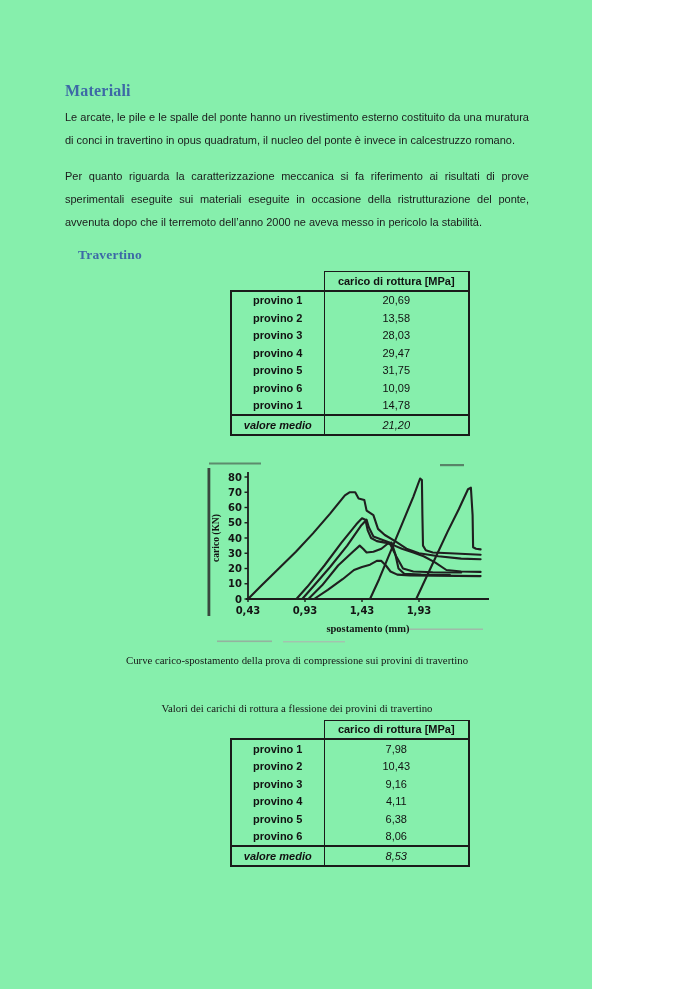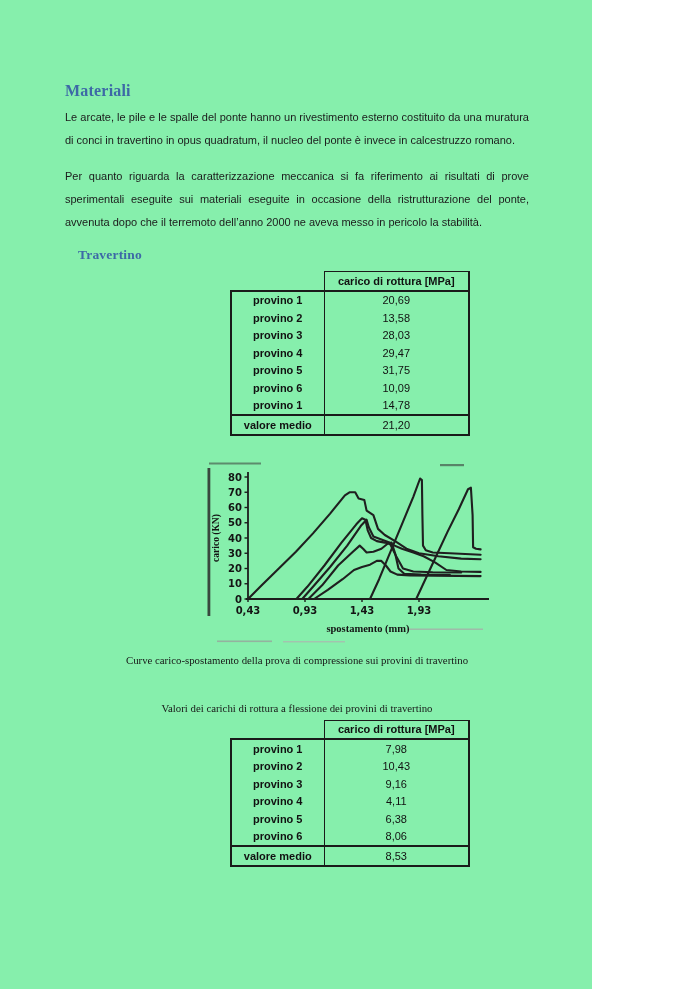--- a/index.html
+++ b/index.html
@@ -72,20 +72,21 @@
     border-left:2px solid #1a1a1a;
     border-right:1.6px solid #1a1a1a;
     font-weight:bold;
   }
   .doc-table td.val{
     border-right:2px solid #1a1a1a;
   }
   .doc-table tr.total td{
     border-top:2px solid #1a1a1a;
     border-bottom:2px solid #1a1a1a;
+    font-style:italic;
   }
   .doc-table tr.body-last td{
     border-bottom:2px solid #1a1a1a;
   }
   .figure-wrap{
     width:288px;height:182px;
     margin:26px 0 0 140px;
     position:relative;
   }
   .figure-wrap svg{display:block;}

